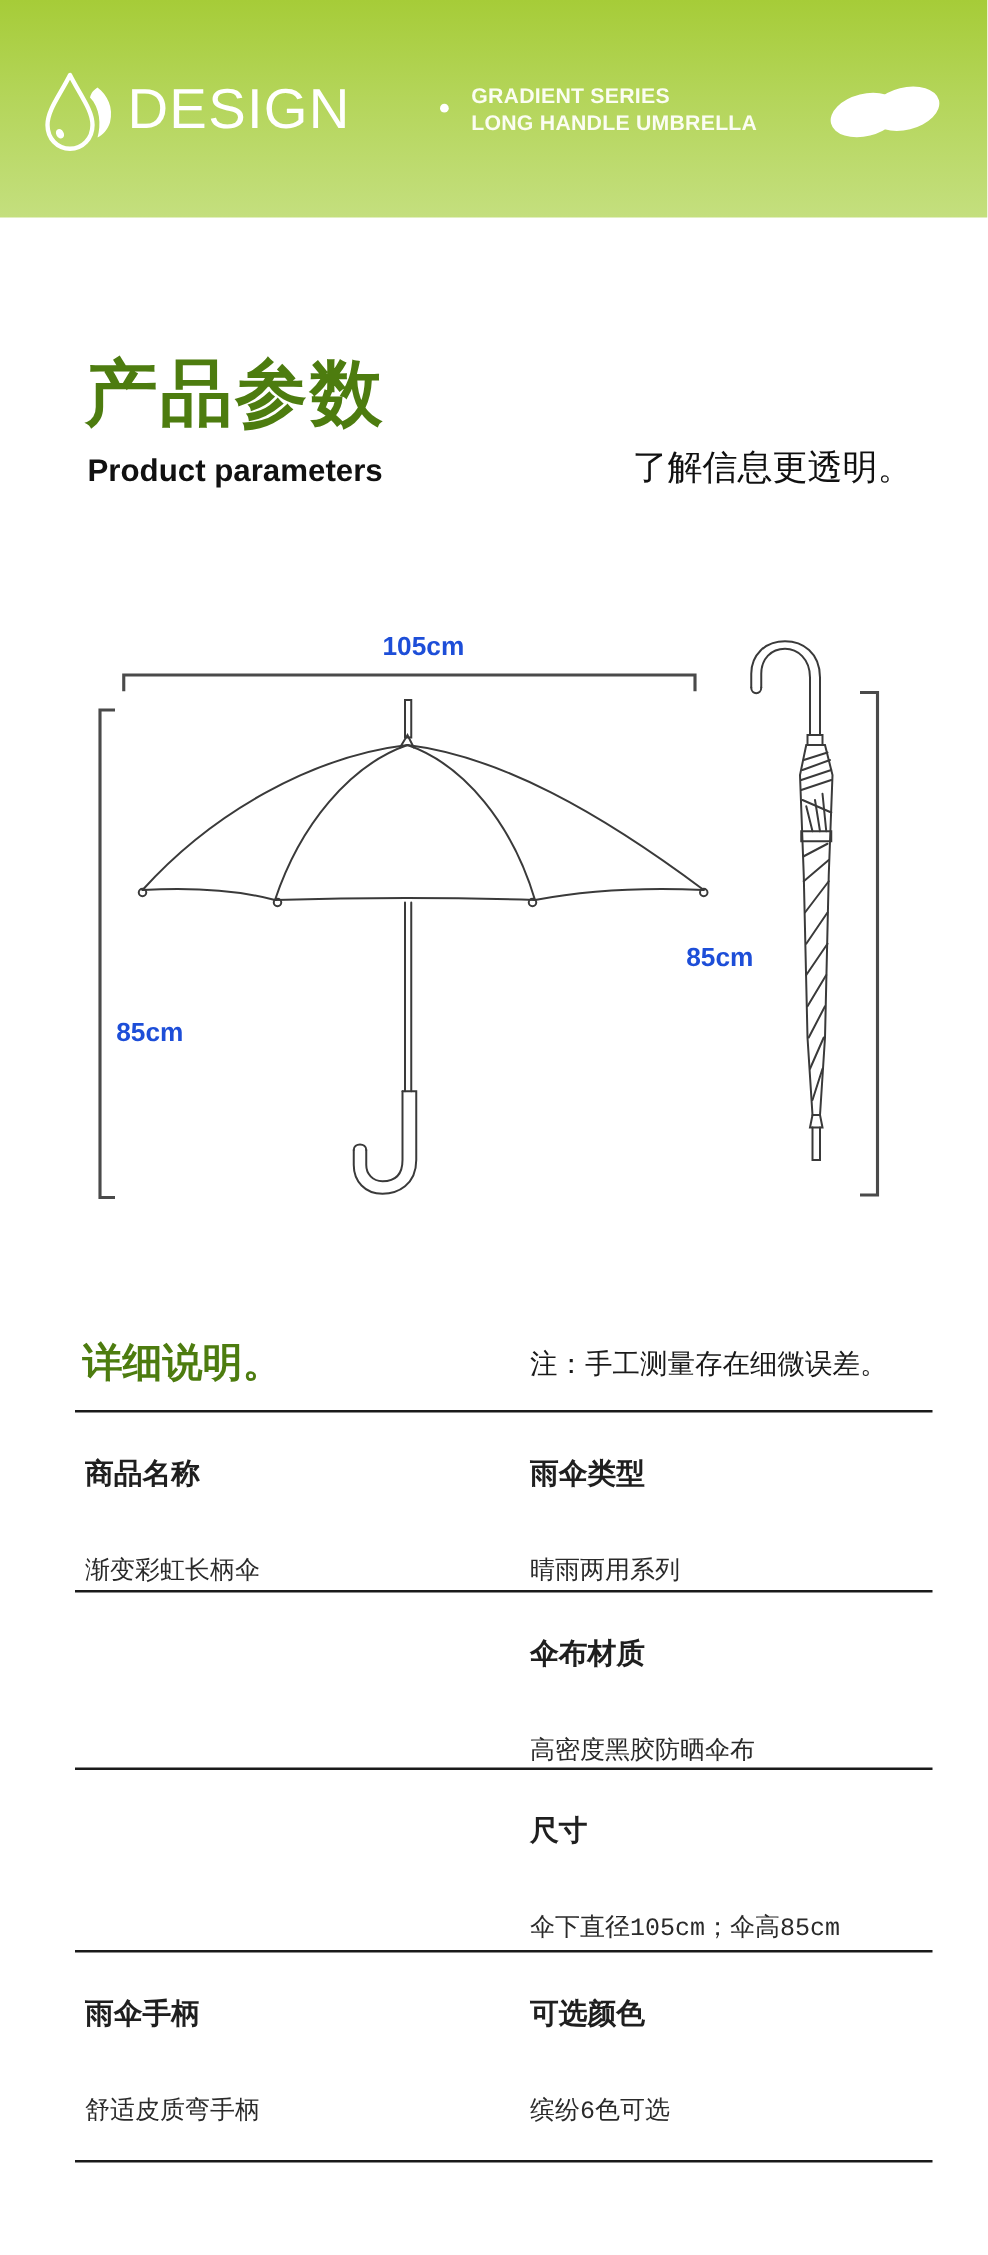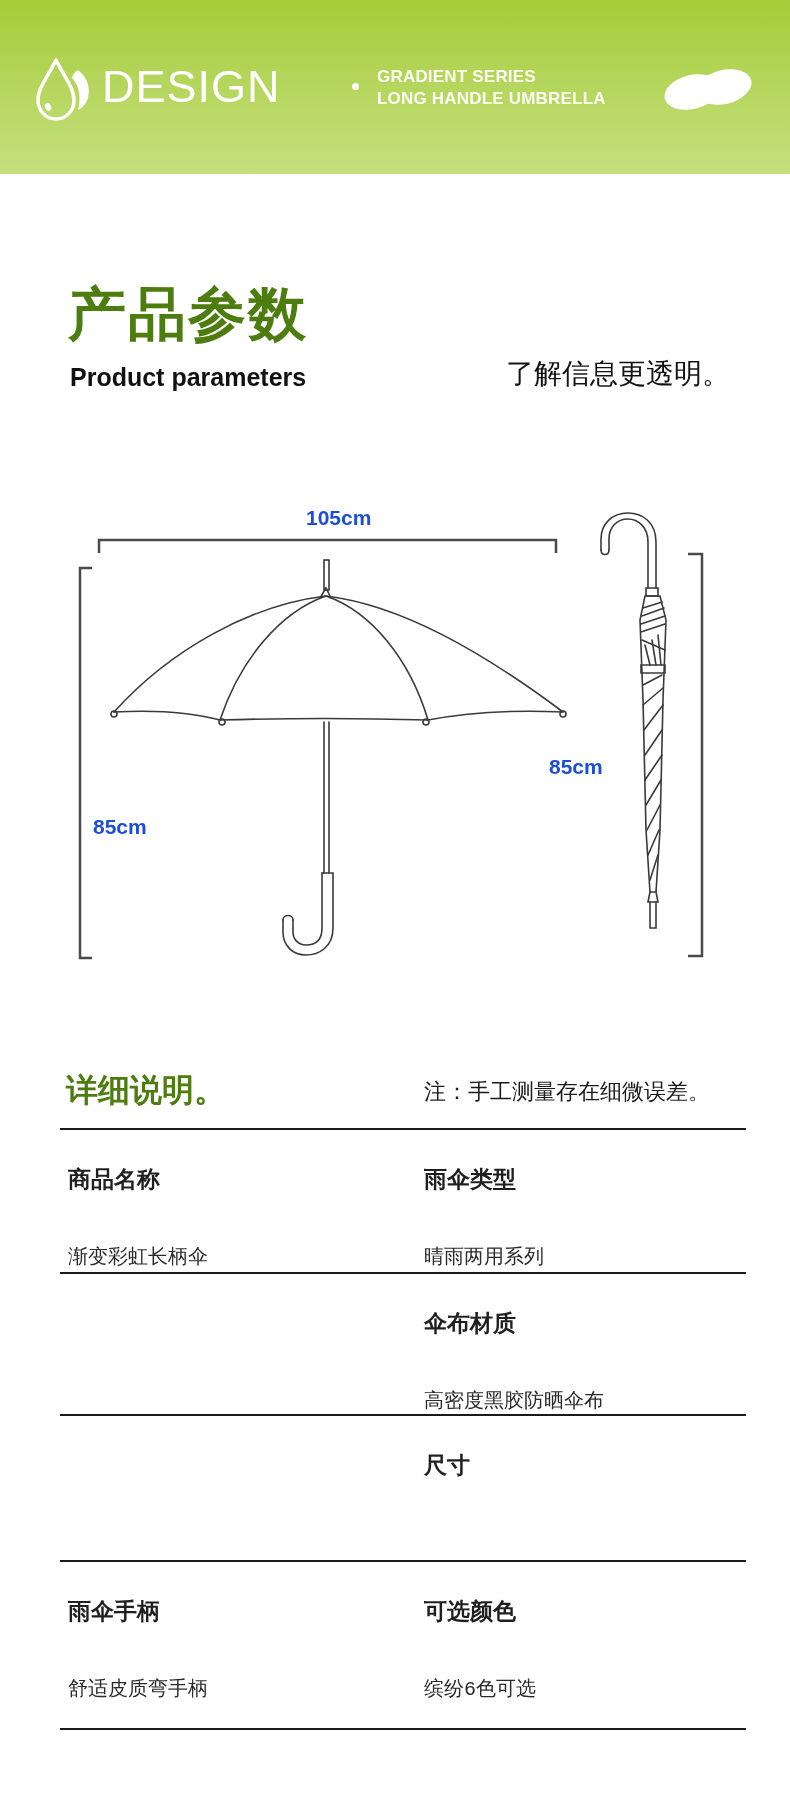--- a/index.html
+++ b/index.html
@@ -181,20 +181,21 @@
     <div class="spec-label">伞布材质</div>
     <div class="spec-value">高密度黑胶防晒伞布</div>
   </div>
 </div>
 
 <div class="rule" style="top:1414px"></div>
 
 <div class="spec-row" style="top:1416px">
   <div class="spec-cell right">
     <div class="spec-label">尺寸</div>
+    <div class="spec-value">伞下直径105cm；伞高85cm</div>
   </div>
 </div>
 
 <div class="rule" style="top:1560px"></div>
 
 <div class="spec-row" style="top:1562px">
   <div class="spec-cell left">
     <div class="spec-label">雨伞手柄</div>
     <div class="spec-value">舒适皮质弯手柄</div>
   </div>

